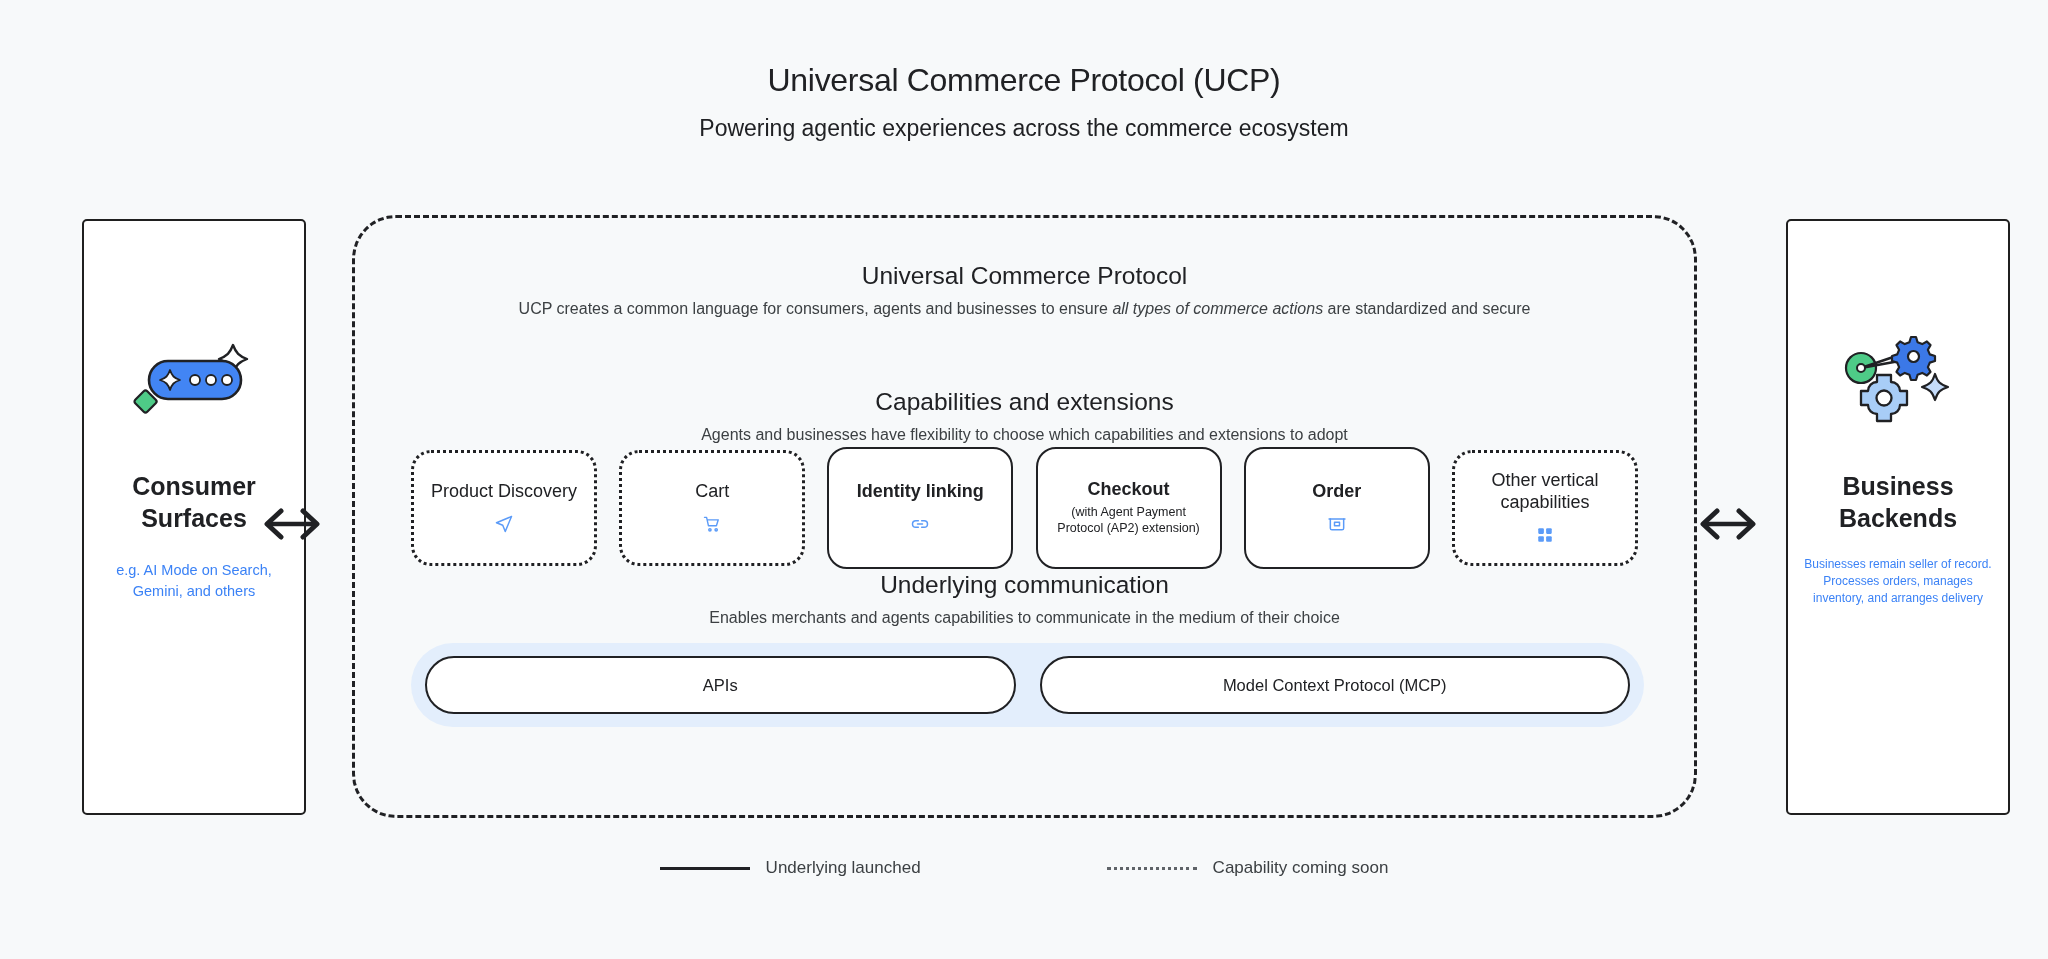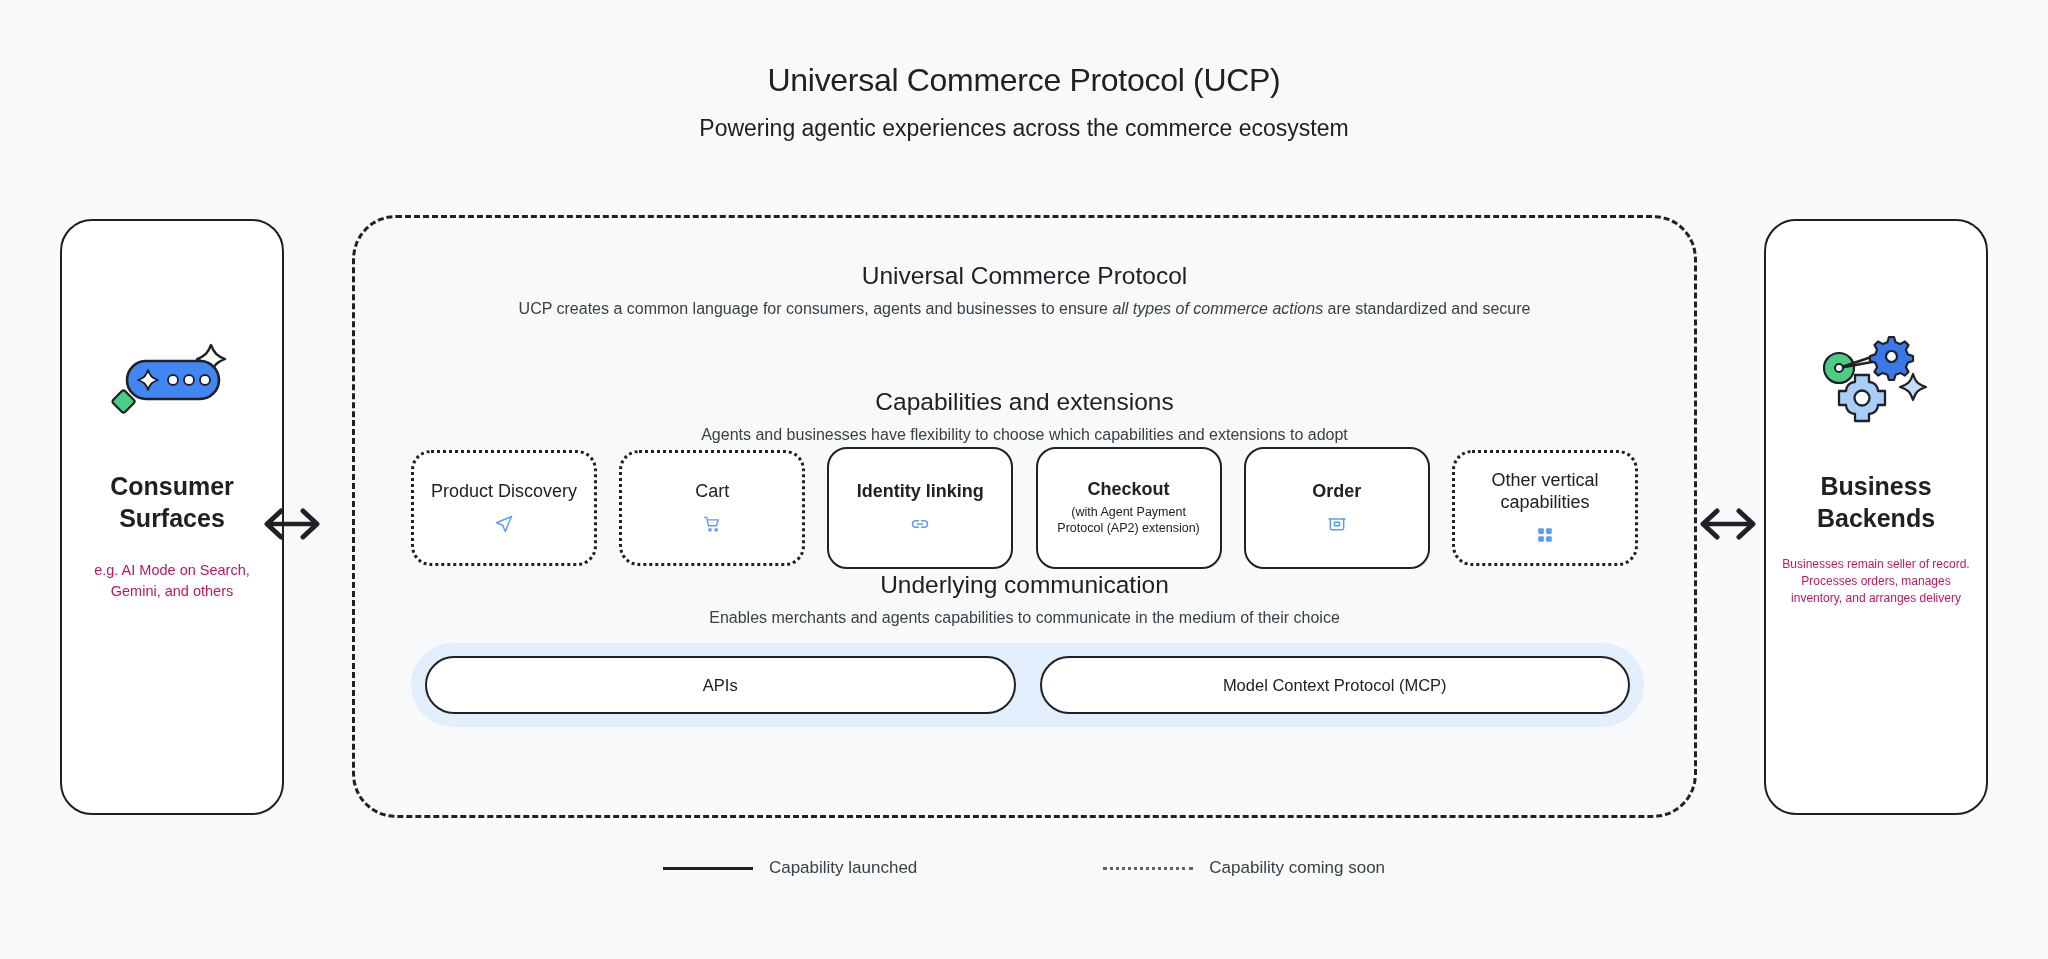--- a/index.html
+++ b/index.html
@@ -43,24 +43,25 @@
   }
 
   
   .side-panel {
     position: absolute;
     top: 219px;
     width: 224px;
     height: 596px;
     background: #ffffff;
     border: 2.5px solid #1f1f1f;
-    border-radius: 32px;
+    border-radius: 5px;
     display: flex;
     flex-direction: column;
     align-items: center;
+    margin-left: 22px;
   }
   .side-panel.left  { left: 60px; }
   .side-panel.right { left: 1764px; }
 
   .panel-icon {
     margin-top: 110px;
     width: 130px;
     height: 95px;
     position: relative;
   }
@@ -71,21 +72,21 @@
     line-height: 1.28;
     text-align: center;
     color: #202124;
     padding: 0 10px;
   }
   .panel-desc {
     margin-top: 26px;
     font-size: 14.5px;
     line-height: 1.42;
     text-align: center;
-    color: #be185d;
+    color: #3b82f6;
     padding: 0 14px;
   }
   .panel-desc.small { font-size: 12px; margin-top: 22px; }
 
   
   .arrow {
     position: absolute;
     top: 504px;
     width: 62px;
     height: 40px;
@@ -396,21 +397,21 @@
         <path d="M102 43 C104.5 51 107 53.5 115 56 C107 58.5 104.5 61 102 69 C99.5 61 97 58.5 89 56 C97 53.5 99.5 51 102 43 Z" fill="#c5dcfb" stroke="#202124" stroke-width="2.2" stroke-linejoin="round"></path>
       </svg>
     </div>
     <div class="panel-title">Business Backends</div>
     <div class="panel-desc small">Businesses remain seller of record. Processes orders, manages inventory, and arranges delivery</div>
   </div>
 
   <div class="legend">
     <div class="legend-item">
       <span class="legend-line-solid"></span>
-      <span>Capability launched</span>
+      <span>Underlying launched</span>
     </div>
     <div class="legend-item">
       <span class="legend-line-dotted"></span>
       <span>Capability coming soon</span>
     </div>
   </div>
 
 </div>
 
 </body></html>

